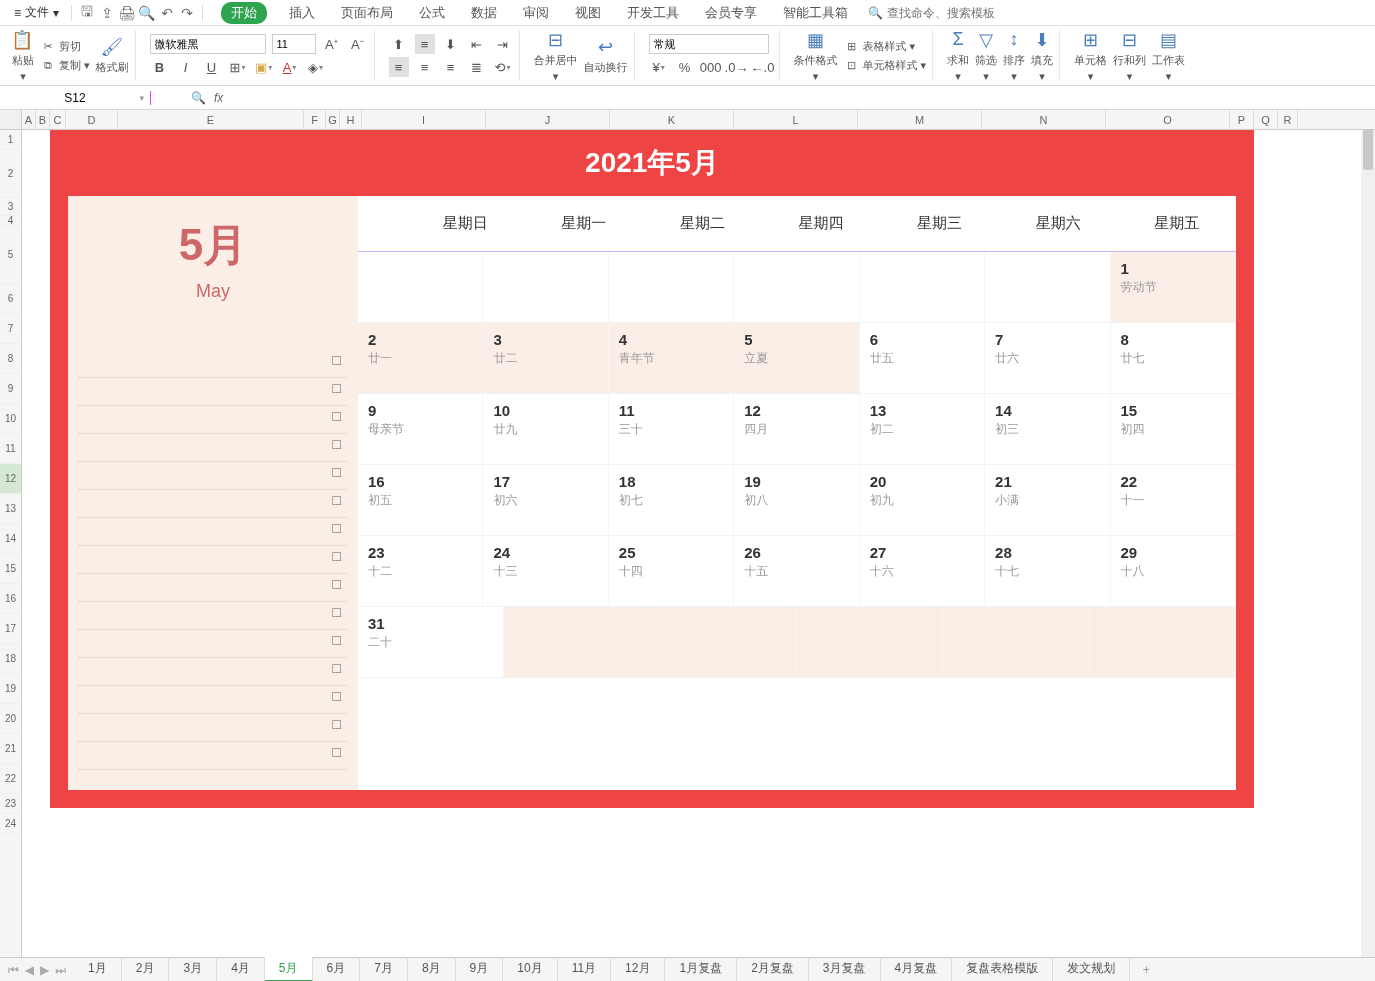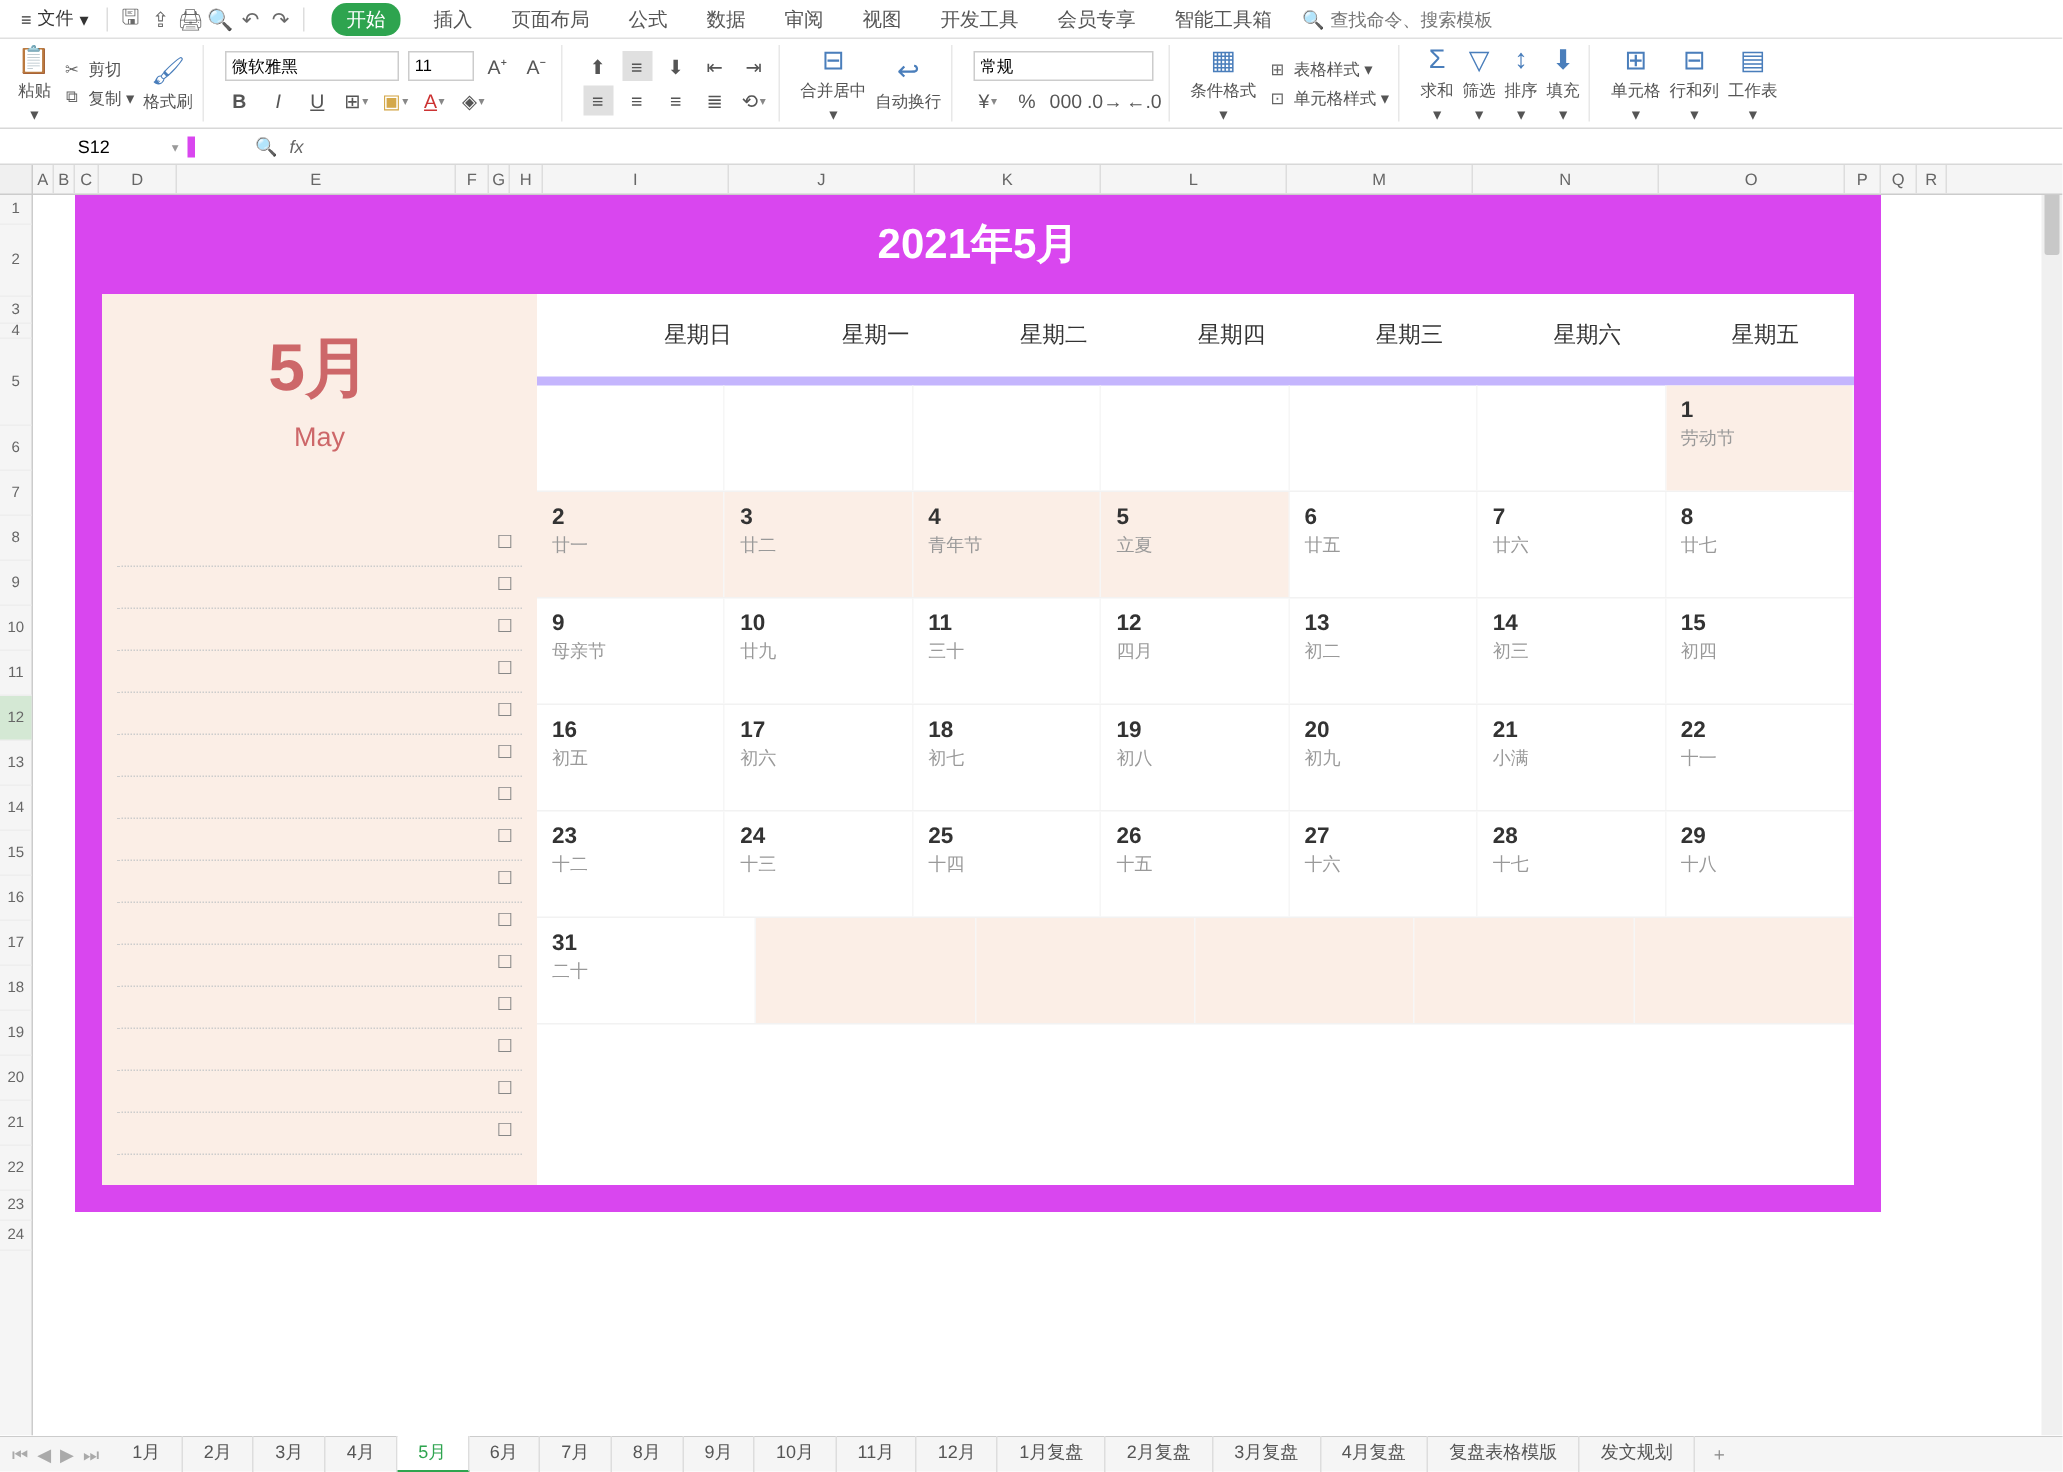--- a/index.html
+++ b/index.html
@@ -28,50 +28,50 @@
 .rgroup .col { display: flex; flex-direction: column; gap: 3px; }
 .font-sel { border: 1px solid #ccc; height: 20px; font-size: 11px; padding: 0 4px; }
 .font-name { width: 116px; }
 .font-size { width: 44px; }
 .icon-btn { width: 20px; height: 20px; display: inline-flex; align-items: center; justify-content: center; color: #555; cursor: pointer; font-size: 13px; }
 .icon-btn.dd::after { content: "▾"; font-size: 8px; margin-left: 1px; color: #888; }
 .num-fmt { border: 1px solid #ccc; height: 20px; width: 120px; font-size: 11px; padding: 0 4px; }
 
 
 .name-row { display: flex; align-items: center; height: 24px; border-bottom: 1px solid #d8d8d8; }
-.name-box { width: 130px; border-right: 5px solid #d946ef; display: flex; align-items: center; justify-content: center; position: relative; }
+.name-box { width: 151px; border-right: 1px solid #d946ef; display: flex; align-items: center; justify-content: center; position: relative; }
 .name-box input { border: none; outline: none; text-align: center; width: 80px; font-size: 12px; }
 .name-box::after { content: "▾"; position: absolute; right: 6px; color: #999; font-size: 9px; }
 .fx-area { display: flex; align-items: center; gap: 8px; padding-left: 40px; flex: 1; }
 .fx-area .zoom { color: #888; }
 .fx-area .fx { font-style: italic; color: #666; }
 .fx-area input { border: none; outline: none; flex: 1; }
 
 
 .grid-wrap { display: flex; height: calc(100vh - 26px - 60px - 24px - 24px); position: relative; }
 .corner { width: 22px; height: 20px; background: #f0f0f0; border-right: 1px solid #ccc; border-bottom: 1px solid #ccc; position: absolute; left: 0; top: 0; z-index: 3; }
 .col-headers { position: absolute; left: 22px; top: 0; right: 0; height: 20px; display: flex; z-index: 2; background: #f5f5f5; border-bottom: 1px solid #ccc; }
 .col-h { border-right: 1px solid #ddd; text-align: center; color: #666; font-size: 11px; line-height: 20px; }
 .row-headers { position: absolute; left: 0; top: 20px; width: 22px; bottom: 0; background: #f5f5f5; border-right: 1px solid #ccc; z-index: 2; }
 .row-h { border-bottom: 1px solid #eee; text-align: center; color: #666; font-size: 10px; }
 .row-h.sel { background: #d4e8d4; }
 .cells { position: absolute; left: 22px; top: 20px; right: 0; bottom: 0; overflow: hidden; }
 
 
-.redframe { background: #d946ef; padding: 0; position: absolute; }
+.redframe { background: #ef4444; padding: 0; position: absolute; }
 .cal-title { text-align: center; color: #fff; font-size: 28px; font-weight: bold; padding: 14px 0; }
 .whitebox { background: #fff; margin: 0 18px 18px 18px; display: flex; }
 .sidebar { width: 290px; background: #fbeee6; padding: 20px 10px; }
 .sidebar .mo { text-align: center; color: #cd6769; font-size: 44px; font-weight: bold; }
 .sidebar .mo-en { text-align: center; color: #cd6769; font-size: 18px; margin-top: 6px; }
 .sidebar .lines { margin-top: 48px; }
 .sidebar .line { border-bottom: 1px dotted #ccc; height: 28px; position: relative; }
 .sidebar .line::after { content: "☐"; position: absolute; right: 6px; top: 4px; color: #888; }
 .calgrid { flex: 1; }
-.cal-head { display: flex; border-bottom: 6px solid #c4b5fd; padding-left: 48px; }
+.cal-head { display: flex; border-bottom: 1px solid #c4b5fd; padding-left: 48px; }
 .cal-head div { flex: 1; text-align: center; padding: 18px 0; font-size: 15px; color: #333; }
 .cal-row { display: flex; border-bottom: 1px solid #f2f2f2; }
 .cal-cell { flex: 1; padding: 8px 10px 26px 10px; border-right: 1px solid #f6f6f6; }
 .cal-cell.tint { background: #fbeee6; }
 .cal-cell .dnum { font-weight: bold; font-size: 15px; color: #333; }
 .cal-cell .sub { font-size: 12px; color: #999; margin-top: 2px; }
 
 
 .sheet-bar { position: fixed; bottom: 0; left: 0; right: 0; height: 24px; background: #f5f5f5; border-top: 1px solid #ccc; display: flex; align-items: center; font-size: 12px; }
 .sheet-bar .nav { display: flex; gap: 6px; padding: 0 8px; color: #aaa; }

